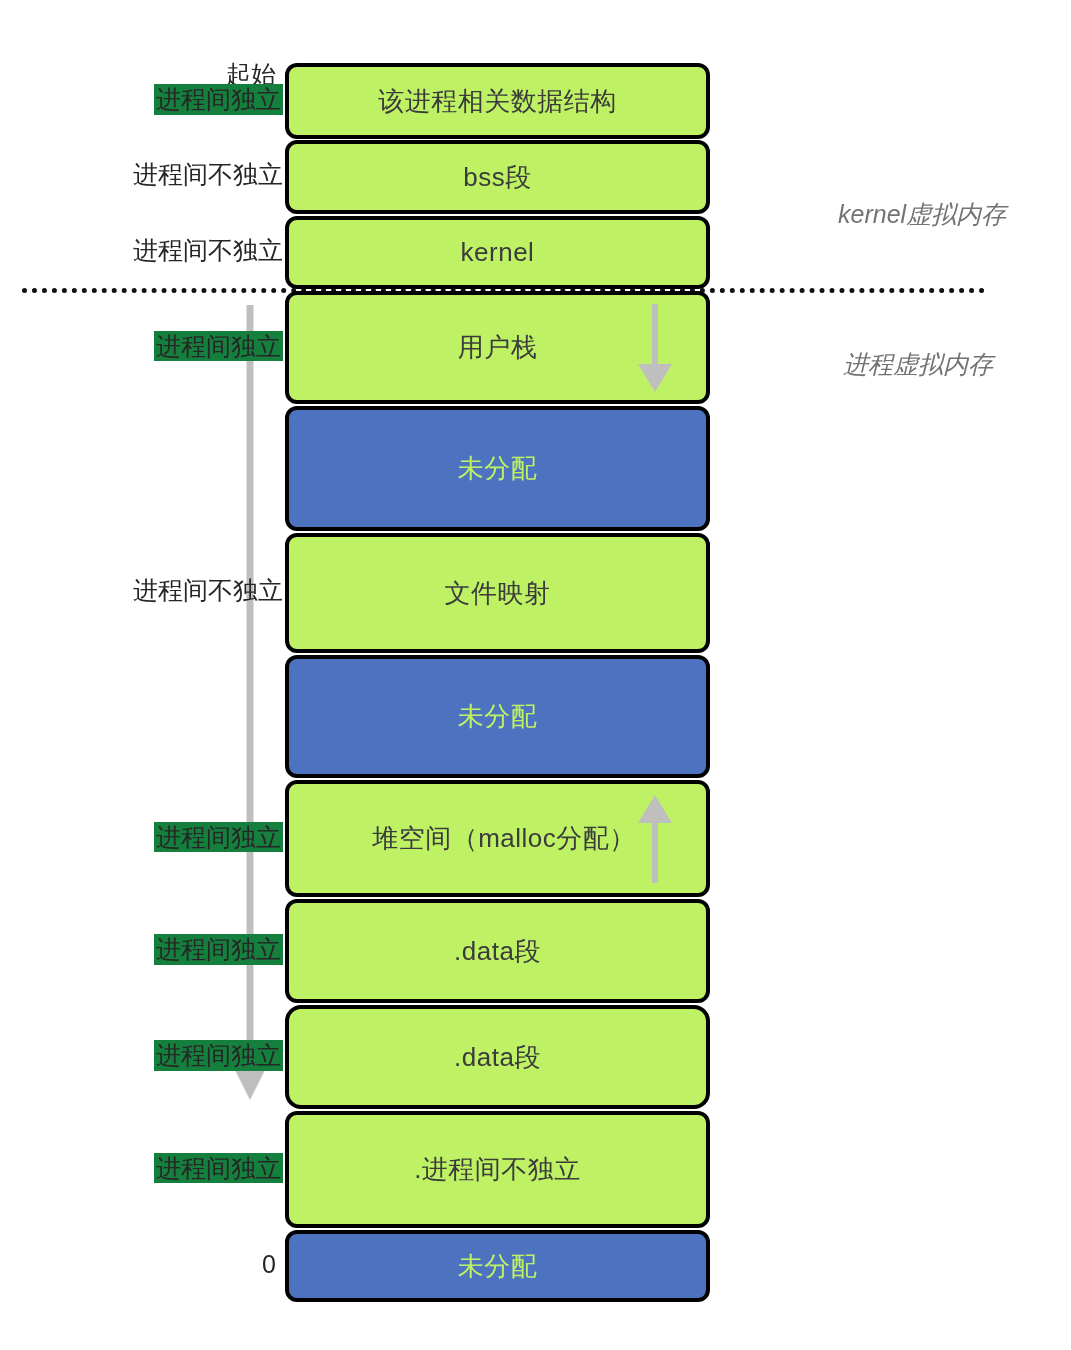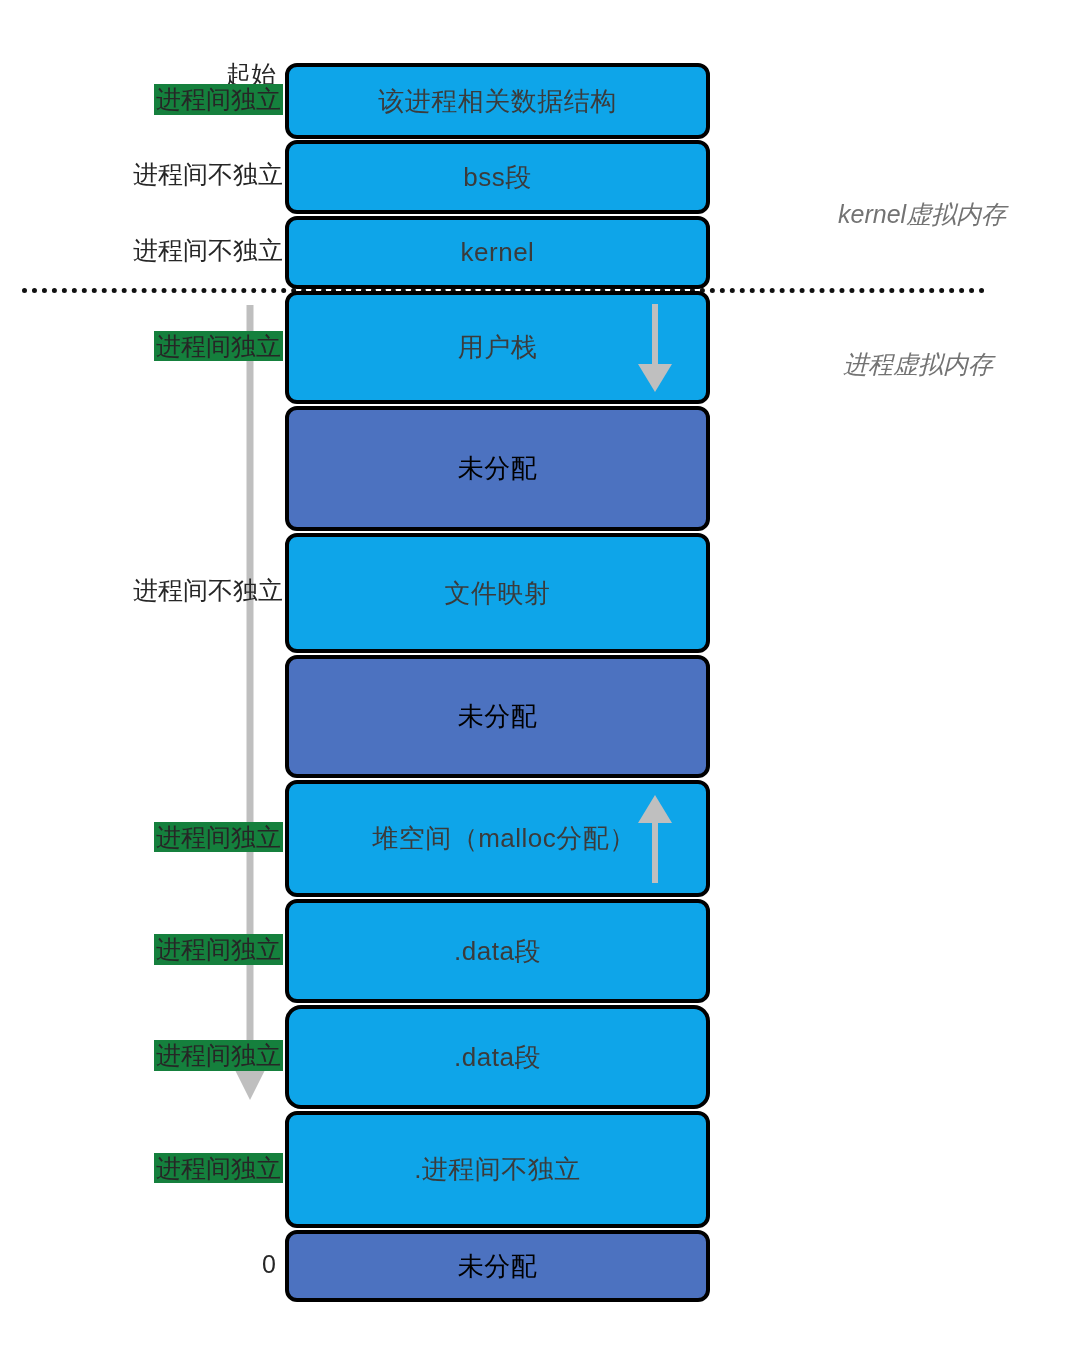--- a/index.html
+++ b/index.html
@@ -28,27 +28,27 @@
     box-sizing: border-box;
     border: 4px solid #000000;
     border-radius: 12px;
     display: flex;
     align-items: center;
     justify-content: center;
     font-size: 26px;
     letter-spacing: 0.5px;
   }
   .block.light {
-    background: #0ea5e9;
+    background: #bef264;
     color: #3b3b3b;
     justify-content: center;
   }
   .block.blue {
     background: #4c72c0;
-    color: #000000;
+    color: #bef264;
   }
   .block-label {
     pointer-events: none;
     white-space: nowrap;
   }
 
   
   .side-label {
     position: absolute;
     right: 0;

